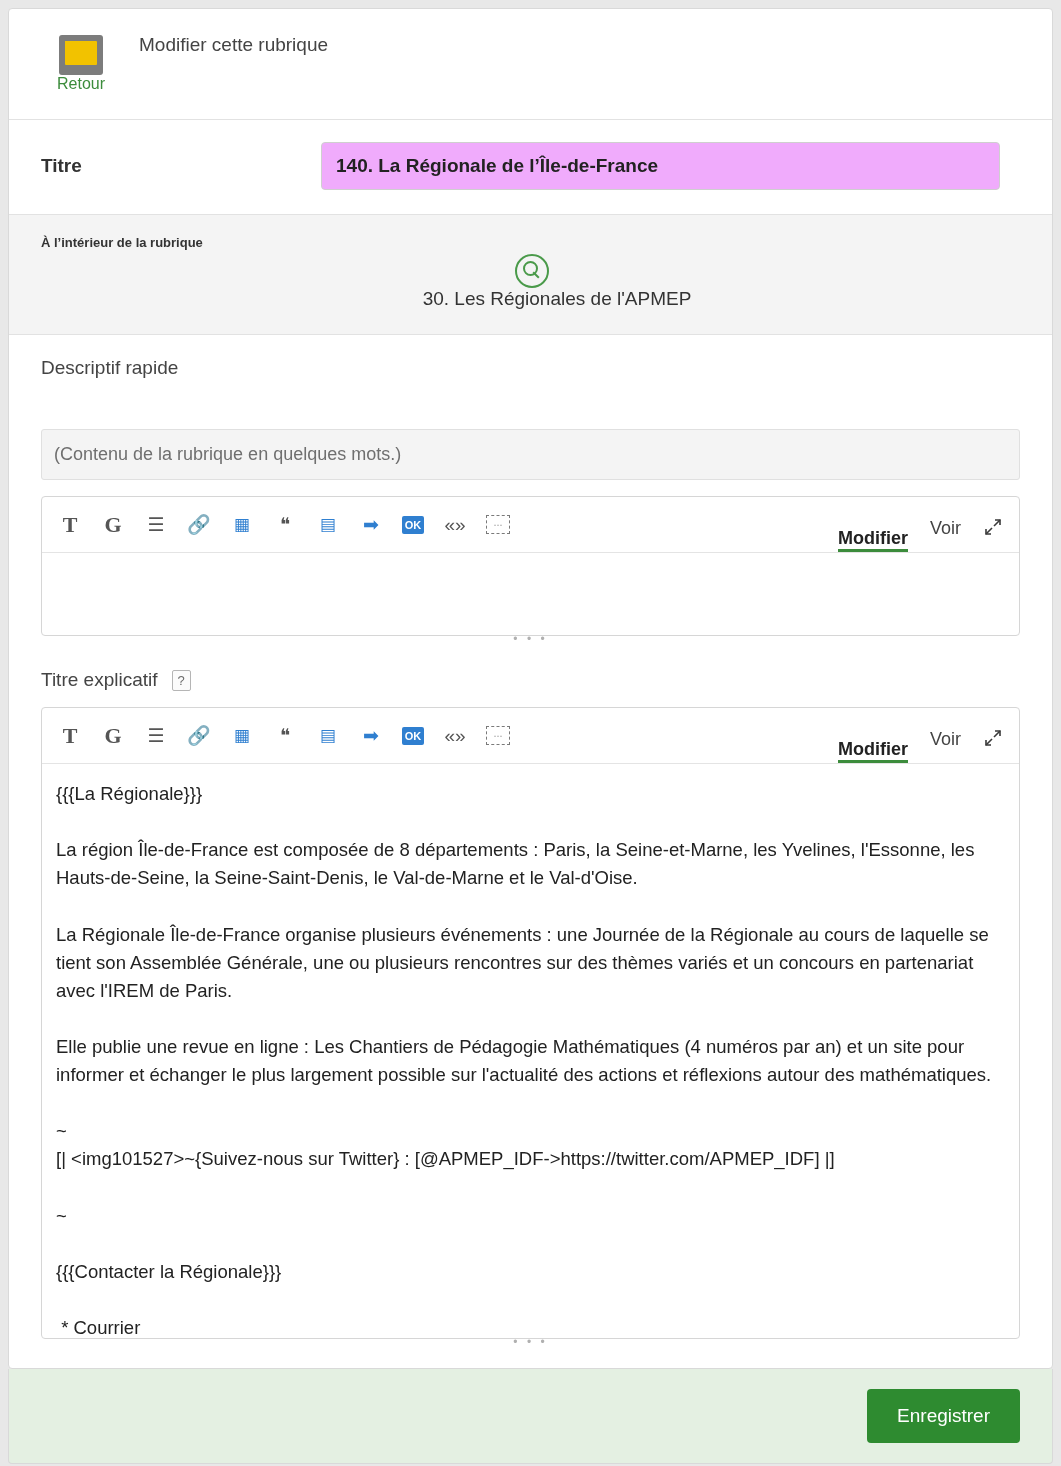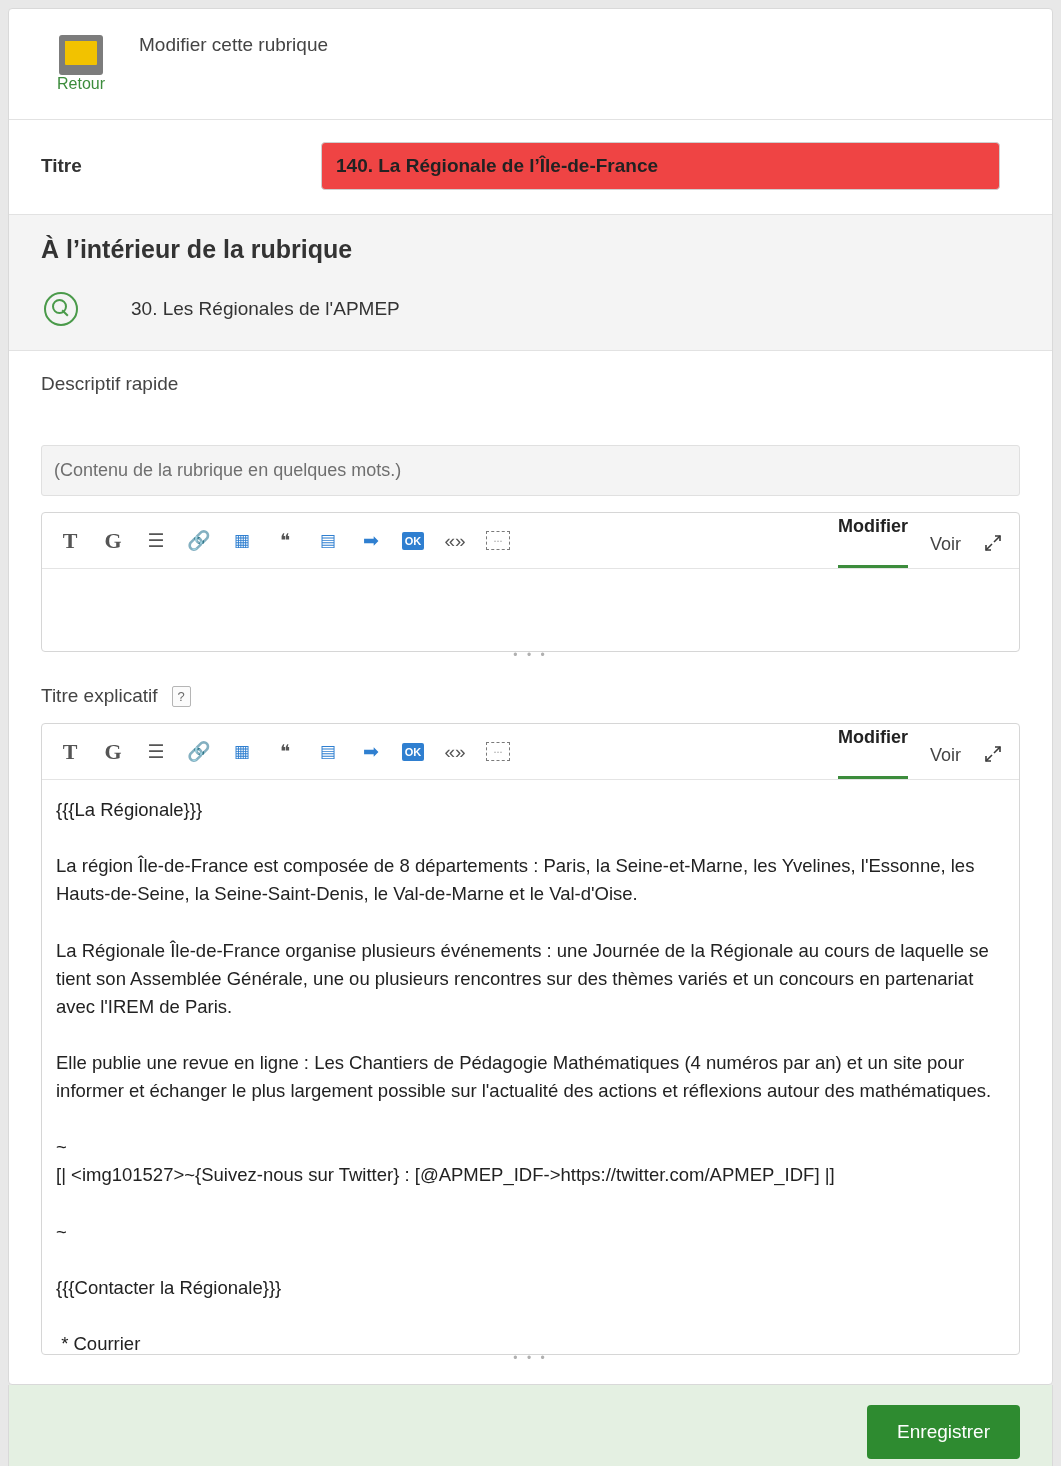--- a/index.html
+++ b/index.html
@@ -108,40 +108,41 @@
   .titre-input {
     flex: 1;
     font-size: 19px;
     font-weight: bold;
     font-family: "Liberation Sans", sans-serif;
     padding: 12px 14px;
     border: 1px solid #cfcfcf;
     border-radius: 4px;
     color: #222222;
     box-sizing: border-box;
-    background: #ef4444;
+    background: #f0abfc;
     outline: none;
   }
 
   
   .inside {
     background: #f4f4f4;
     border-bottom: 1px solid #e2e2e2;
     padding: 20px 32px 24px 32px;
     box-sizing: border-box;
   }
   .inside-label {
-    font-size: 25px;
+    font-size: 13px;
     font-weight: bold;
     color: #333333;
-    margin-bottom: 28px;
+    margin-bottom: 4px;
   }
   .inside-row {
     display: flex;
     align-items: center;
+    flex-direction: column;
   }
   .search-circle {
     width: 30px;
     height: 30px;
     border-radius: 50%;
     border: 2px solid #4a9a4a;
     position: relative;
     flex: 0 0 30px;
     margin-left: 3px;
   }
@@ -272,21 +273,21 @@
     display: flex;
     align-items: flex-end;
     gap: 22px;
     height: 100%;
   }
   .tab-modifier {
     font-size: 18px;
     font-weight: bold;
     color: #222222;
     border-bottom: 3px solid #3c8c3c;
-    padding-bottom: 28px;
+    padding-bottom: 0;
     cursor: pointer;
   }
   .tab-voir {
     font-size: 18px;
     color: #444444;
     padding-bottom: 13px;
     cursor: pointer;
   }
   .expand {
     padding-bottom: 11px;

